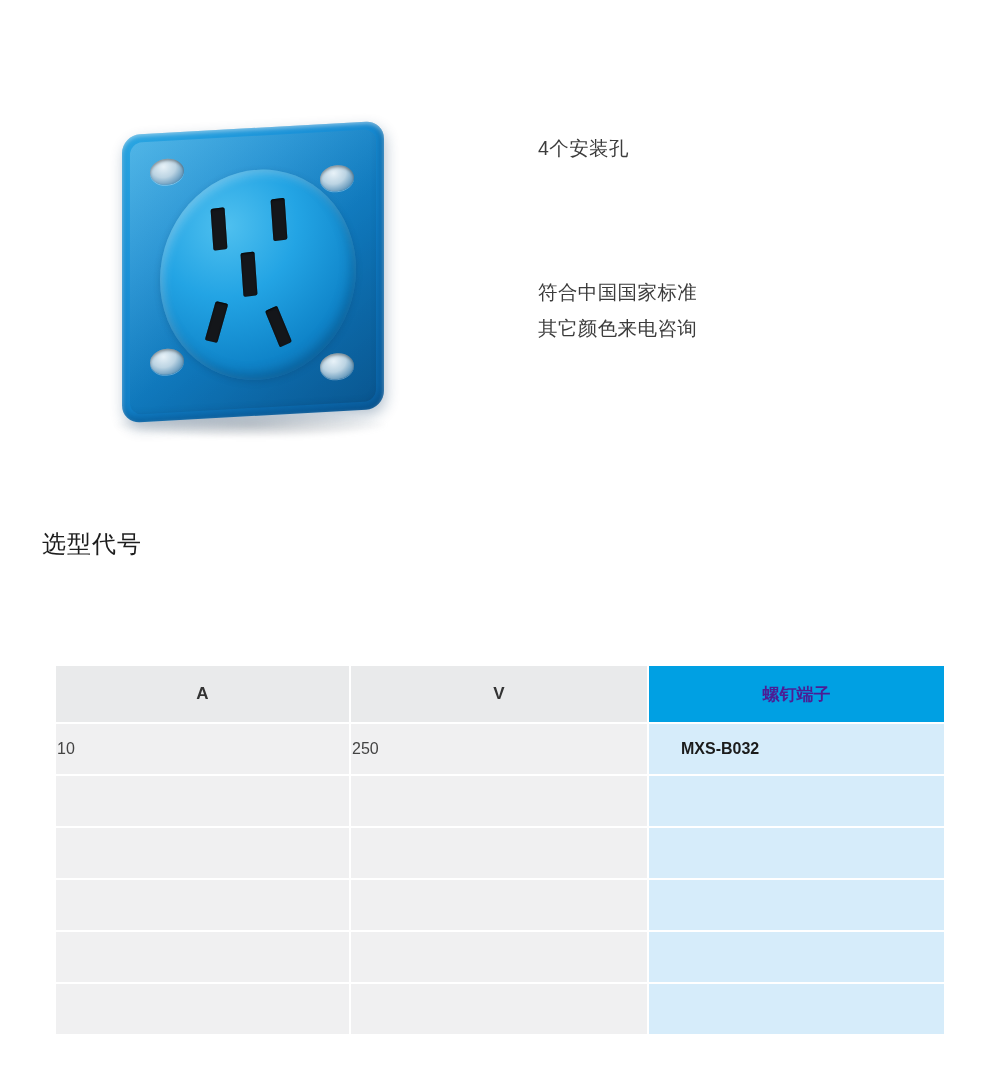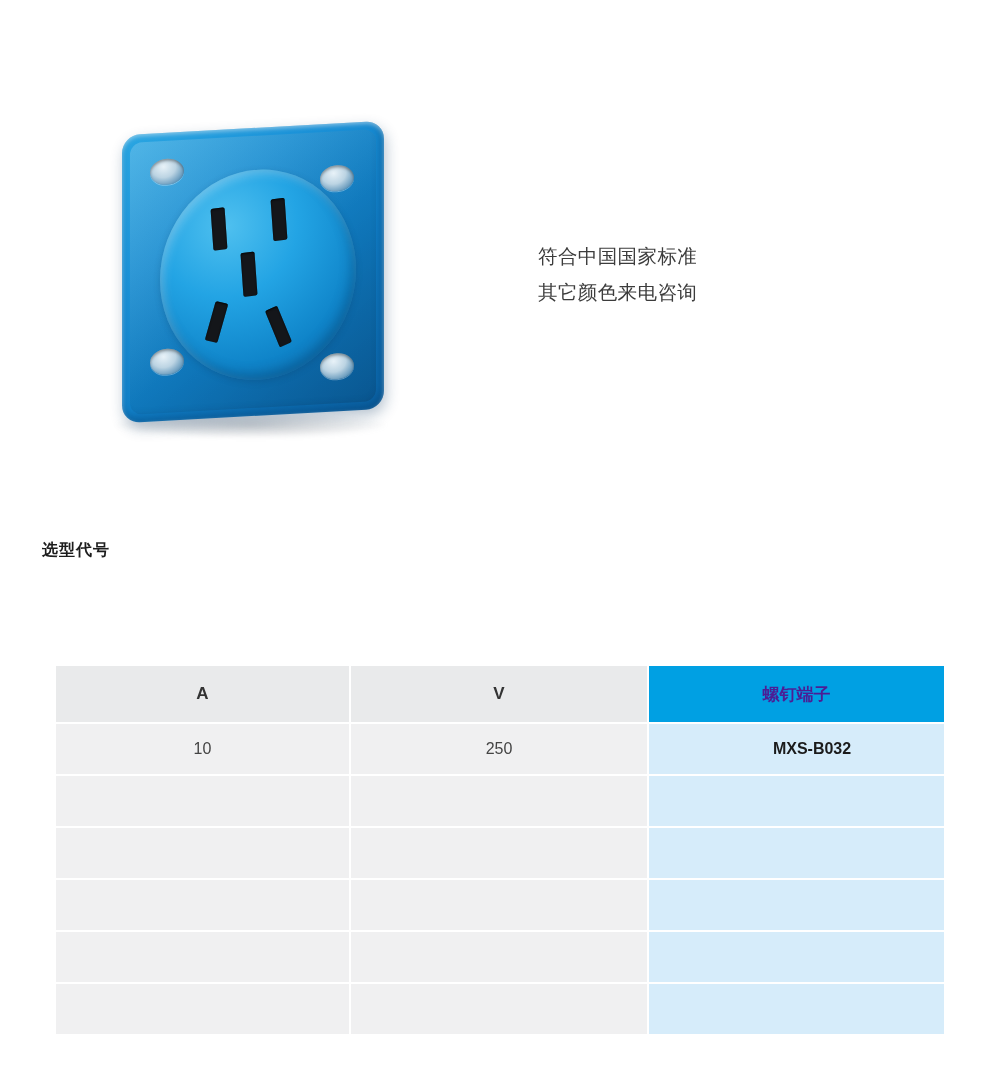--- a/index.html
+++ b/index.html
@@ -112,23 +112,23 @@
     letter-spacing: 0.4px;
   }
   .spec p { margin: 0; }
   .spec .gap-lg { height: 36px; }
   .spec .gap-xl { height: 72px; }
 
   
   .section-title {
     position: absolute;
     left: 42px;
-    top: 540px;
-    font-size: 16px;
-    font-weight: bold;
+    top: 528px;
+    font-size: 24px;
+    font-weight: normal;
     color: #1d1d1d;
     letter-spacing: 1px;
   }
 
   
   .table-wrap {
     position: absolute;
     left: 56px;
     top: 664px;
     width: 888px;
@@ -155,21 +155,21 @@
   table.code-table th.accent {
     background: #00a0e3;
     color: #4c1d95;
     border-right: none;
   }
   table.code-table td {
     height: 48px;
     background: #f0f0f1;
     font-size: 16px;
     color: #444444;
-    text-align: center;
+    text-align: left;
     border-right: 2px solid #ffffff;
   }
   table.code-table td.accent {
     background: #d6ecfa;
     color: #1b1b1b;
     font-weight: bold;
     border-right: none;
     padding-left: 32px;
   }
   table.code-table tr.empty td { color: transparent; }
@@ -191,20 +191,21 @@
         <div class="pin p2"></div>
         <div class="pin p3"></div>
         <div class="pin p4"></div>
         <div class="pin p5"></div>
       </div>
     </div>
   </div>
 </div>
 
 <div class="spec">
+  <p>4个安装孔</p>
   <div class="gap-lg"></div>
   <div class="gap-xl"></div>
   <p>符合中国国家标准</p>
   <p>其它颜色来电咨询</p>
 </div>
 
 <div class="section-title">选型代号</div>
 
 <div class="table-wrap">
   <table class="code-table">

